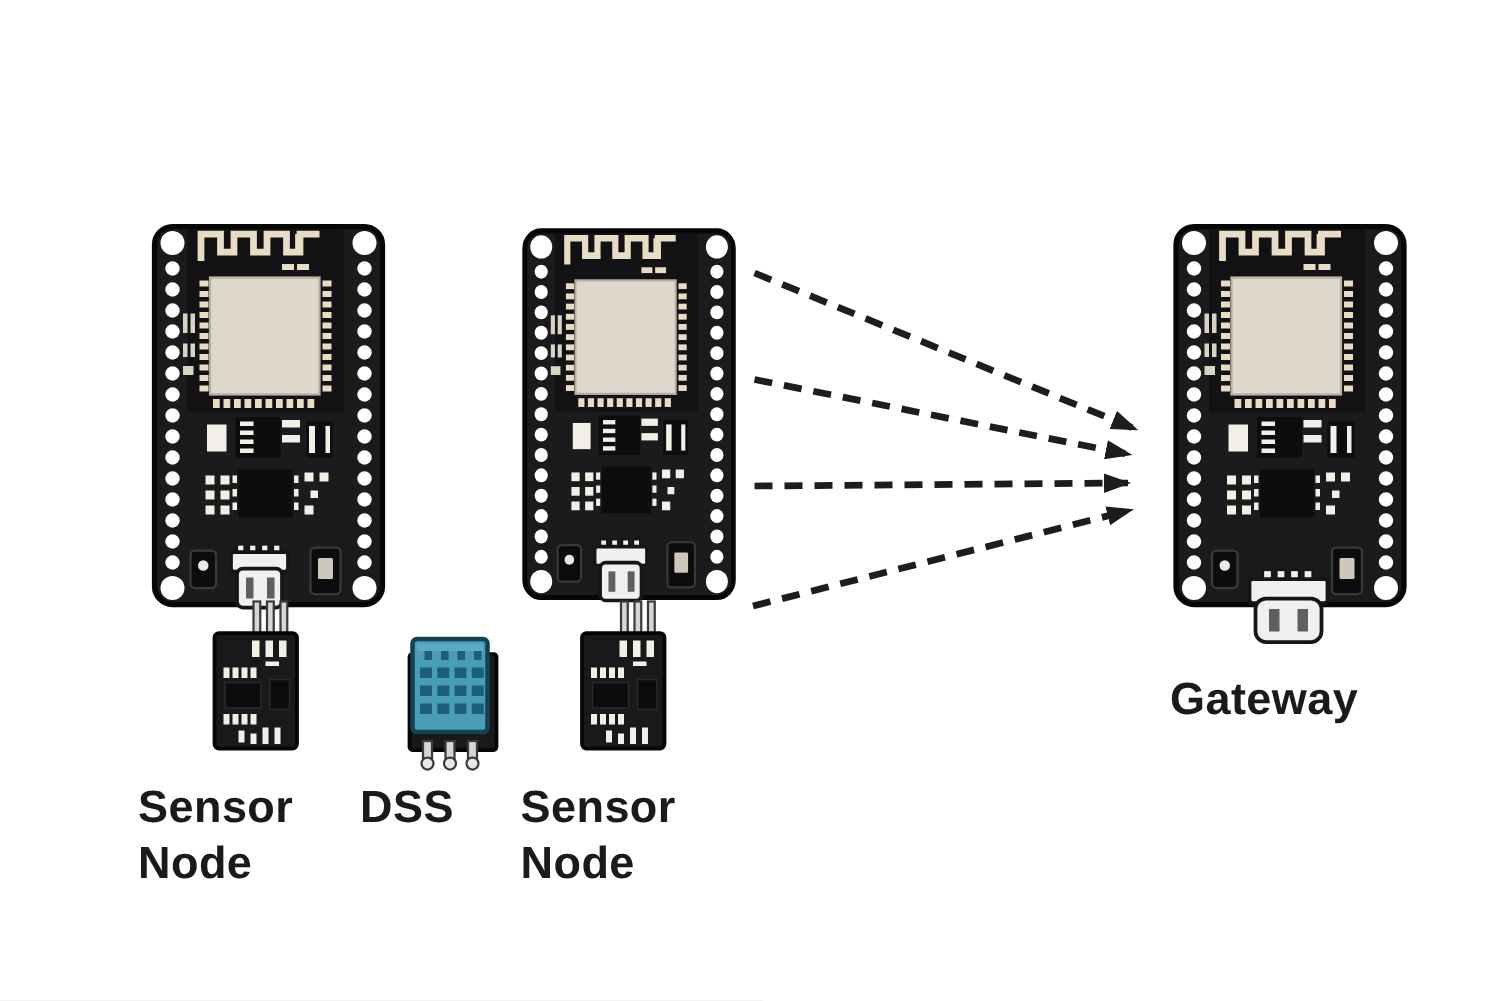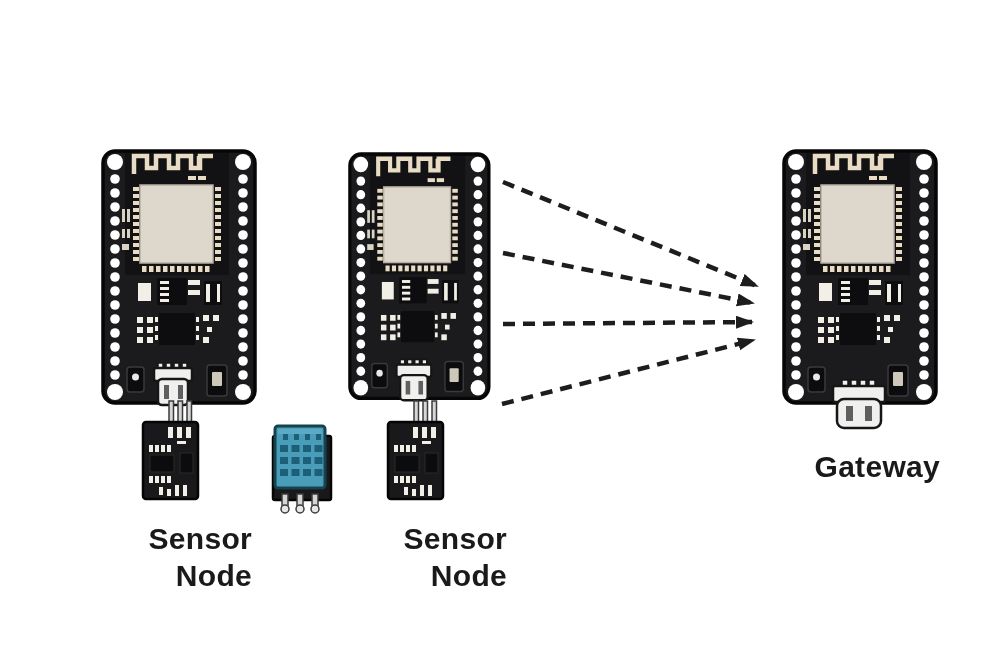--- a/index.html
+++ b/index.html
@@ -33,21 +33,21 @@
   .modpcb{fill:#19191b;stroke:#050505;stroke-width:2.5;}
   .blue{fill:var(--blue);stroke:#16424f;stroke-width:3;}
   .bluehl{fill:#61b0c8;opacity:.7;}
   .blueslot{fill:#1d5f78;}
   .pintip{fill:#e8e8e8;stroke:#3b3b3b;stroke-width:1.5;}
   
   .dash{stroke:var(--arrow);stroke-width:4.5;stroke-dasharray:12 8;fill:none;}
   .ahead{fill:var(--arrow);}
   
   .node-label{
-    position:absolute;text-align:right;font-weight:700;font-size:30px;
+    position:absolute;text-align:left;font-weight:700;font-size:30px;
     line-height:37px;color:var(--text);letter-spacing:.3px;
   }
   .lbl-line{display:block;}
 </style>
 </head>
 <body>
 
 <div class="canvas">
 
   <svg class="scene" viewBox="0 0 1000 667" width="1000" height="667">
@@ -285,20 +285,23 @@
       <use href="#esp-board" transform="translate(782,149)"></use>
       <use href="#usb-gw" transform="translate(782,149)"></use>
     </g>
   </svg>
 
   <div class="node-label" style="left:92px;top:520px;width:160px">
     <span class="lbl-line">Sensor</span>
     <span class="lbl-line">Node</span>
   </div>
 
+  <div class="node-label" style="left:240px;top:520px;width:120px">
+    <span class="lbl-line">DSS</span>
+  </div>
 
   <div class="node-label" style="left:347px;top:520px;width:160px">
     <span class="lbl-line">Sensor</span>
     <span class="lbl-line">Node</span>
   </div>
 
   <div class="node-label" style="left:780px;top:448px;width:160px">
     <span class="lbl-line">Gateway</span>
   </div>
 

